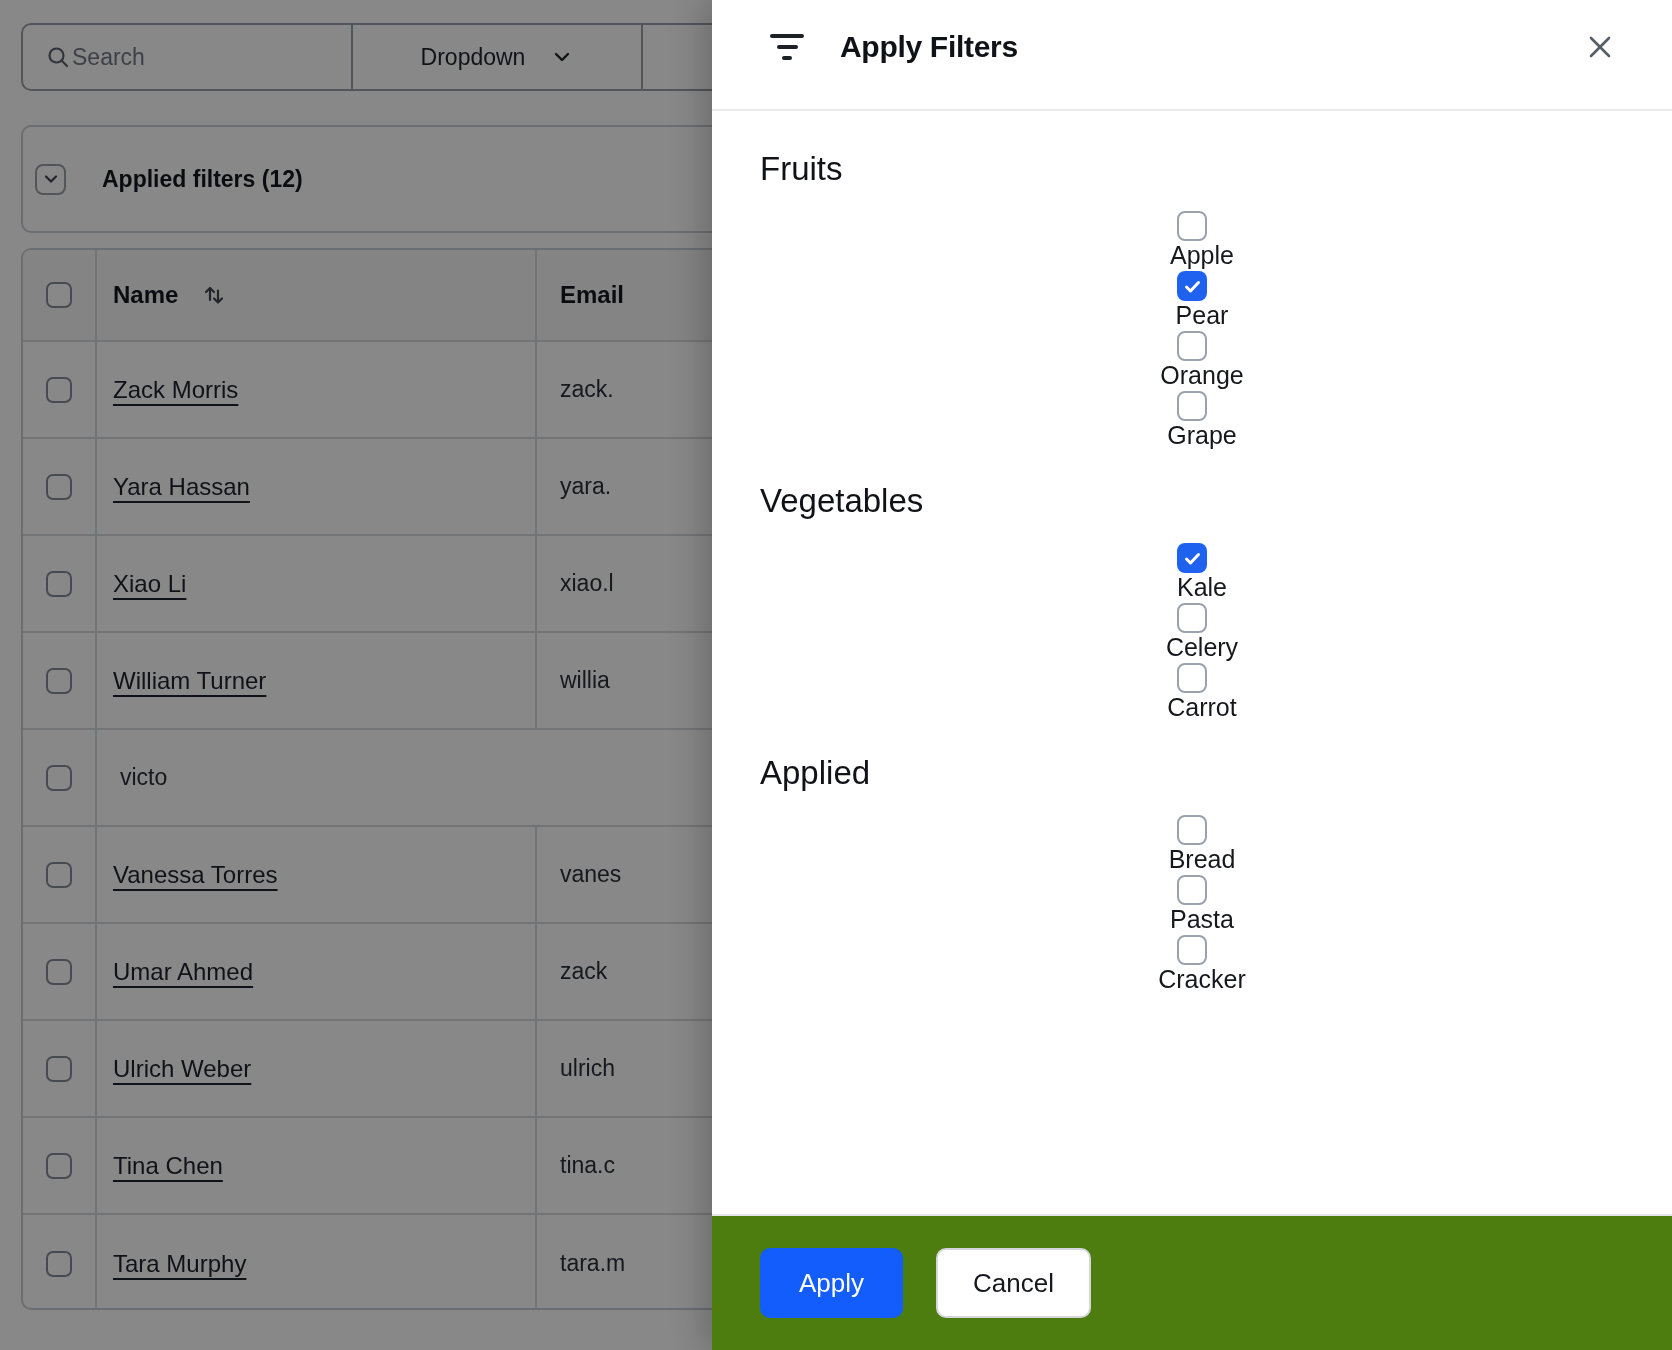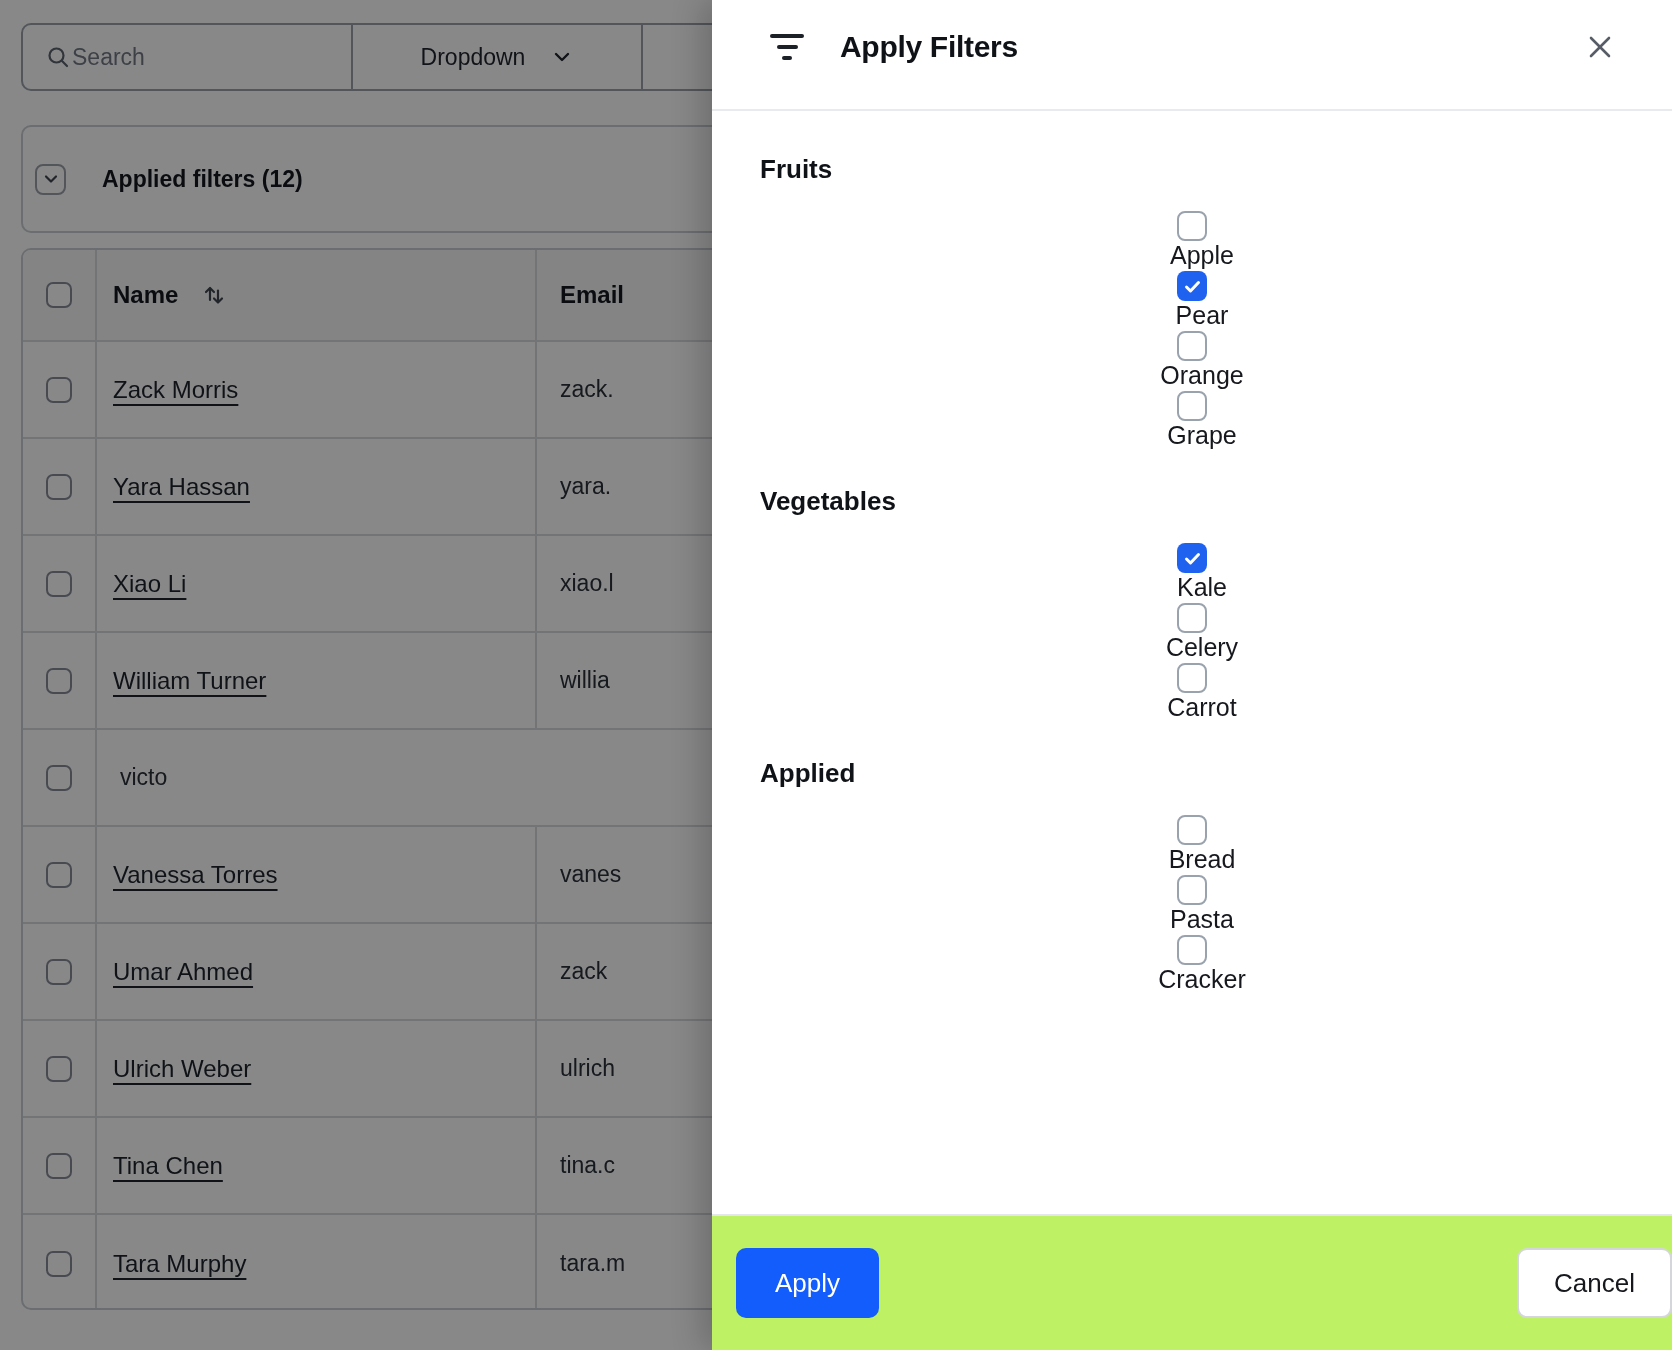--- a/index.html
+++ b/index.html
@@ -69,34 +69,34 @@
   .funnel i { display:block; height:4px; border-radius:2px; background:#1c2128; }
   .funnel i:nth-child(1){ width:34px; } .funnel i:nth-child(2){ width:21px; }
   .funnel i:nth-child(3){ width:10px; }
   .drawer-title { margin-left:35px; font-size:30px; font-weight:700; color:#0f1217;
                   letter-spacing:-0.3px; }
   .close-btn { margin-left:auto; width:34px; height:34px; display:flex; align-items:center;
                justify-content:center; cursor:pointer; background:none; border:none; }
 
   .drawer-body { padding:42px 48px 0 48px; }
   .section { margin-bottom:34px; }
-  .section-title { font-size:26px; font-weight:700; color:#0f1217; line-height:32px;
+  .section-title { font-size:33px; font-weight:400; color:#0f1217; line-height:32px;
                    margin-bottom:26px; }
   .opt { height:60px; display:flex; align-items:center; cursor:pointer;flex-direction:column; }
   .opt-box { width:30px; height:30px; border-radius:8px; border:2px solid #9aa2ad;
              background:#fff; flex:0 0 auto; display:flex; align-items:center;
              justify-content:center; }
   .opt.checked .opt-box { border-color:transparent; background:var(--cb-blue,#2062f0); }
   .opt-box svg { display:none; }
   .opt.checked .opt-box svg { display:block; }
   .opt-label { margin-left:20px; font-size:25px; color:#16181d; }
 
   .drawer-footer { position:absolute; left:0; bottom:0; width:100%; height:136px;
-                   background:#bef264; border-top:2px solid #e4e6ea;
-                   display:flex; align-items:center; padding-left:24px; gap:33px;justify-content:space-between; }
+                   background:#4d7c0f; border-top:2px solid #e4e6ea;
+                   display:flex; align-items:center; padding-left:48px; gap:33px; }
   .btn { height:70px; border-radius:10px; font-family:inherit; font-size:26px;
          cursor:pointer; display:flex; align-items:center; justify-content:center; }
   .btn-apply { width:143px; border:none; background:var(--btn-blue,#125dfb); color:#fff;
                font-weight:500; }
   .btn-cancel { width:155px; background:#fff; border:2px solid #d4d6db; color:#16181d; }
 </style>
 </head>
 <body>
 
 <div class="stage">

